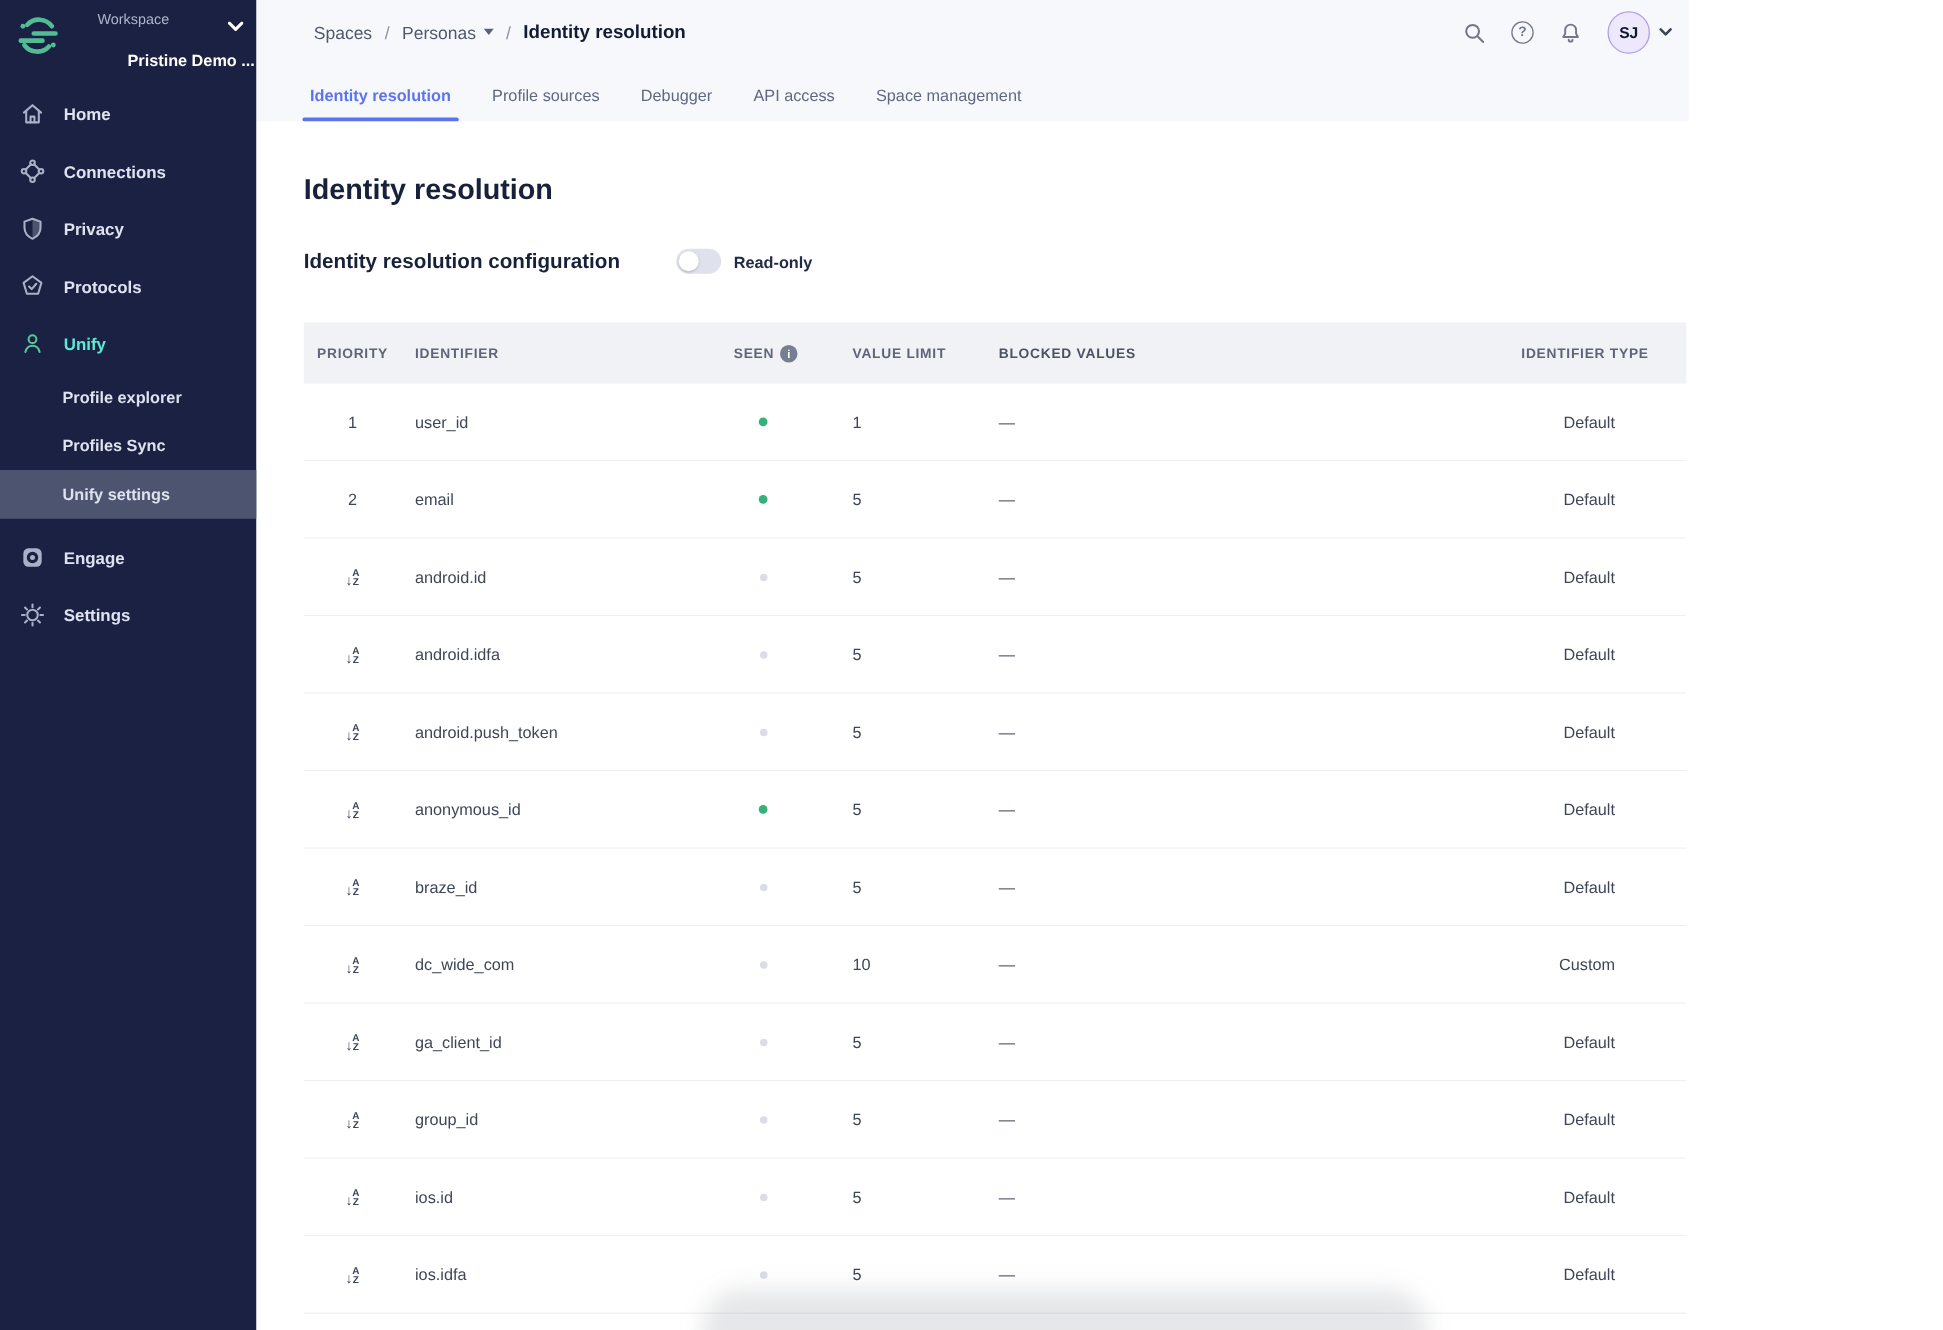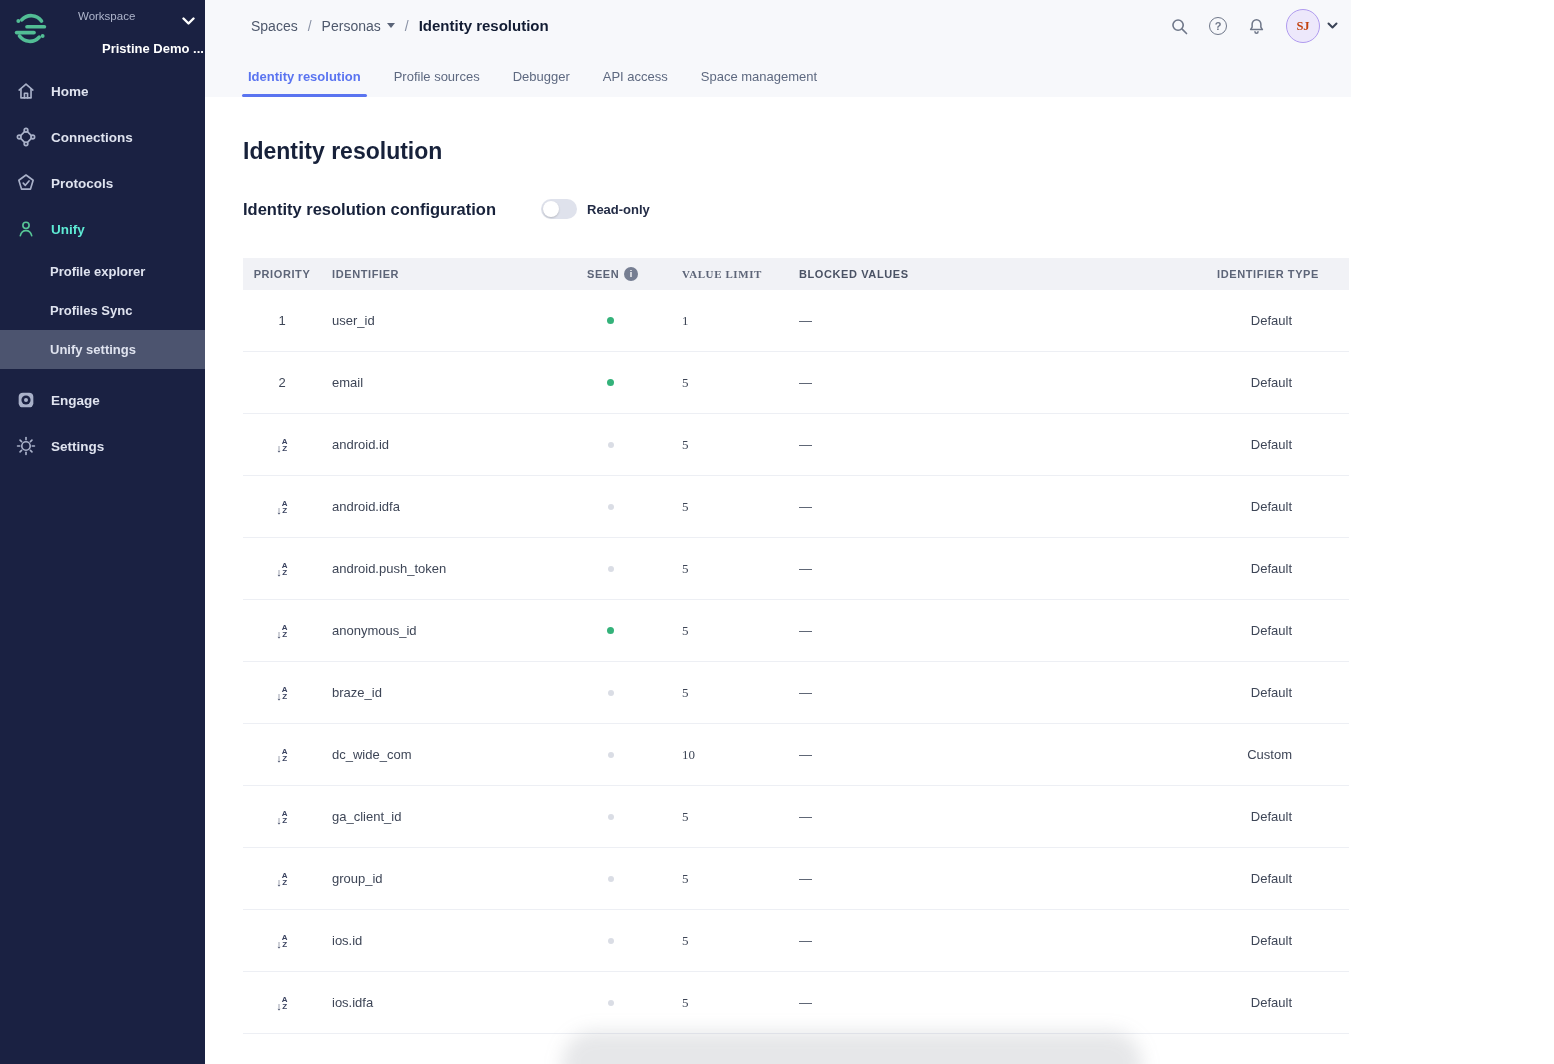--- a/index.html
+++ b/index.html
@@ -38,43 +38,43 @@
   .tab{font-size:13px;color:#5E6980;padding:0 3px 13px;position:relative;cursor:pointer;}
   .tab.active{color:#5A74F0;font-weight:700;}
   .tab.active::after{content:"";position:absolute;left:-3px;right:-3px;bottom:0;height:3px;
     border-radius:3px;background:#5A74F0;}
   .top-icons{position:absolute;top:9px;right:13px;display:flex;align-items:center;gap:20px;}
   .ticon{width:19px;height:19px;display:flex;cursor:pointer;}
   .help-badge{width:18px;height:18px;border:1.6px solid #6F7789;border-radius:50%;color:#6F7789;
     font-size:11px;font-weight:700;display:flex;align-items:center;justify-content:center;cursor:pointer;}
   .avatar-wrap{display:flex;align-items:center;gap:7px;cursor:pointer;}
   .avatar{width:34px;height:34px;border-radius:50%;background:#EDE8FB;border:1.5px solid #B09BEF;
-    color:#c2410c;font-weight:700;font-size:12.5px;display:flex;align-items:center;justify-content:center;font-family:Liberation Serif, serif;}
+    color:#0f172a;font-weight:700;font-size:12.5px;display:flex;align-items:center;justify-content:center;}
 
   
   .content{padding:41px 0 0 38px;}
   .page-title{font-size:23px;font-weight:700;color:#17213A;line-height:27px;}
   .page-desc{margin-top:14px;font-size:14px;color:#6F7889;line-height:17px;}
   .config-row{margin-top:33px;display:flex;align-items:center;height:22px;}
   .config-title{font-size:16.5px;font-weight:700;color:#17213A;}
   .toggle{margin-left:45px;width:36px;height:20px;border-radius:10px;background:#DFE2EC;
     position:relative;cursor:pointer;flex:0 0 auto;}
   .toggle .knob{position:absolute;left:2px;top:2px;width:16px;height:16px;border-radius:50%;
     background:#fff;box-shadow:0 1px 2px rgba(0,0,0,.18);}
   .toggle-label{margin-left:10px;font-size:13px;font-weight:700;color:#222B45;}
 
   
   .table{margin-top:38px;width:1106px;}
   .thead,.trow{display:grid;grid-template-columns:78px 266px 92px 117px 250px 1fr;align-items:center;}
-  .thead{height:32px;background:#F1F2F6;font-size:11px;font-weight:700;letter-spacing:.6px;color:#5D6578;}
+  .thead{height:49px;background:#F1F2F6;font-size:11px;font-weight:700;letter-spacing:.6px;color:#5D6578;}
   .trow{height:62px;border-bottom:1px solid #EDEFF4;font-size:13px;color:#3E4657;background:#fff;cursor:pointer;}
   .c1{text-align:center;}
   .c2{padding-left:11px;}
   .c3{display:flex;align-items:center;gap:5px;}
-  .c4{padding-left:3px;font-family:Liberation Serif, serif;}
+  .c4{padding-left:3px;}
   .c5{padding-left:3px;color:#4A5264;}
   .c6{text-align:right;padding-right:57px;}
   .th.c6{padding-right:30px;}
   .dot{width:7px;height:7px;border-radius:50%;display:inline-block;margin-left:20px;}
   .dot.on{background:#34B27A;}
   .dot.off{background:#DADDE5;width:6px;height:6px;margin-left:20.5px;}
   .info{width:14px;height:14px;border-radius:50%;background:#767E92;color:#fff;font-size:9px;
     font-weight:700;display:inline-flex;align-items:center;justify-content:center;cursor:pointer;}
   .sort-icon{display:inline-flex;align-items:flex-end;color:#3A4360;vertical-align:middle;}
   .sort-icon .arrow{font-size:11px;line-height:9px;font-weight:700;}
@@ -128,20 +128,29 @@
           <line x1="10.7" y1="5.9" x2="5.9" y2="10.7"></line>
             <line x1="13.3" y1="5.9" x2="18.1" y2="10.7"></line>
           <line x1="5.9" y1="13.3" x2="10.7" y2="18.1"></line>
             <line x1="18.1" y1="13.3" x2="13.3" y2="18.1"></line>
         </svg>
       </span>
       <span>Connections</span>
     </div>
     <div class="nav-item">
       <span class="ic">
+        <svg width="22" height="22" viewBox="0 0 24 24" fill="none" stroke="#A9B1C9" stroke-width="1.8" stroke-linejoin="round">
+          <path d="M12 3.2 L19 5.8 V11 C19 15.5 16.2 18.9 12 20.8 C7.8 18.9 5 15.5 5 11 V5.8 Z"></path>
+          <path d="M12 3.2 L19 5.8 V11 C19 15.5 16.2 18.9 12 20.8 Z" fill="rgba(169,177,201,.35)" stroke="none"></path>
+        </svg>
+      </span>
+      <span>Privacy</span>
+    </div>
+    <div class="nav-item">
+      <span class="ic">
         <svg width="22" height="22" viewBox="0 0 24 24" fill="none" stroke="#A9B1C9" stroke-width="1.8" stroke-linecap="round" stroke-linejoin="round">
           <path d="M12 3.3 L19.8 9 L16.9 18.6 H7.1 L4.2 9 Z"></path>
             <polyline points="9,12.2 11.3,14.5 15.3,9.8"></polyline>
         </svg>
       </span>
       <span>Protocols</span>
     </div>
     <div class="nav-item green">
       <span class="ic">
         <svg width="22" height="22" viewBox="0 0 24 24" fill="none" stroke="#57C596" stroke-width="1.8" stroke-linecap="round">

